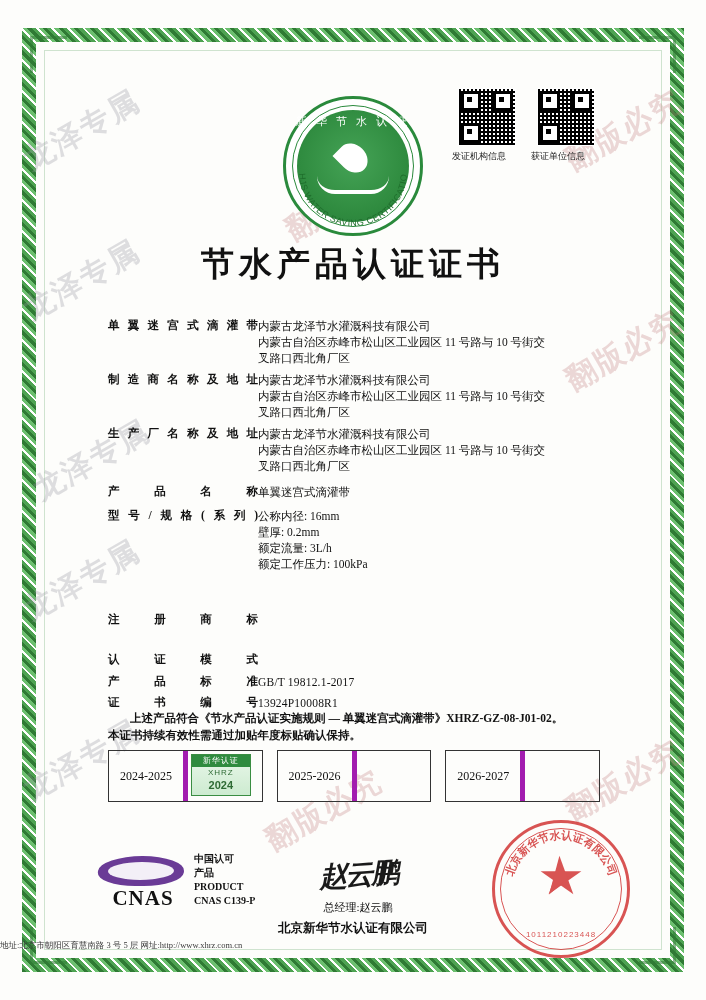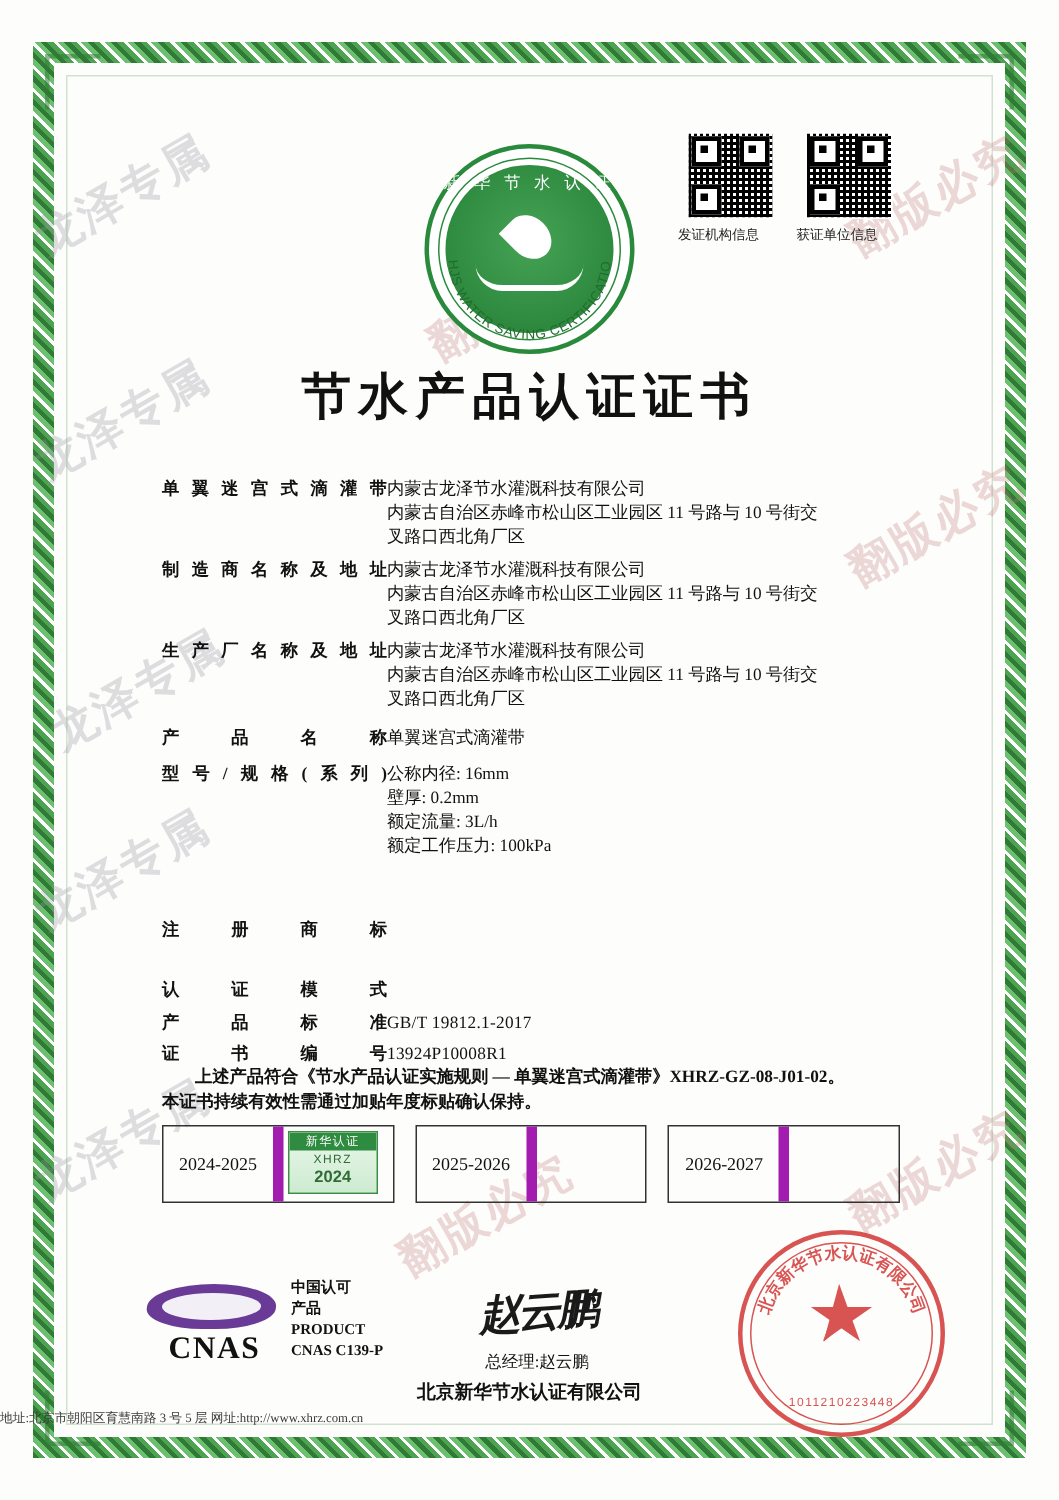--- a/index.html
+++ b/index.html
@@ -230,21 +230,21 @@
   .year-box .yr {
     width: 50%;
     text-align: center;
     font-size: 12px;
     font-family: "Liberation Serif", serif;
     color: #111;
   }
   .year-box .slot {
     width: 50%;
     height: 100%;
-    border-left: 7px solid #a21caf;
+    border-left: 5px solid #a21caf;
     position: relative;
   }
   .sticker {
     position: absolute;
     left: 3px; top: 3px;
     width: 60px; height: 42px;
     background: linear-gradient(#e9f7ea, #cdebd0);
     border: 1px solid #3a8d42;
     box-sizing: border-box;
     text-align: center;

